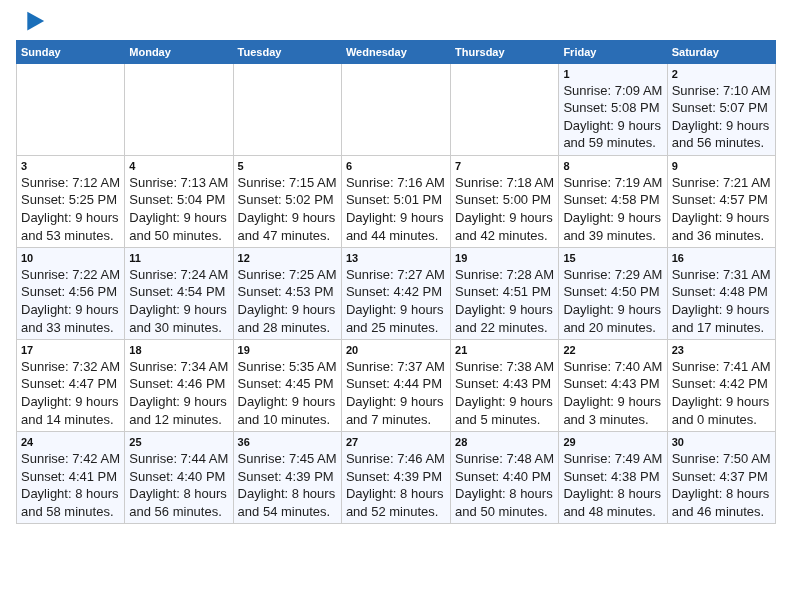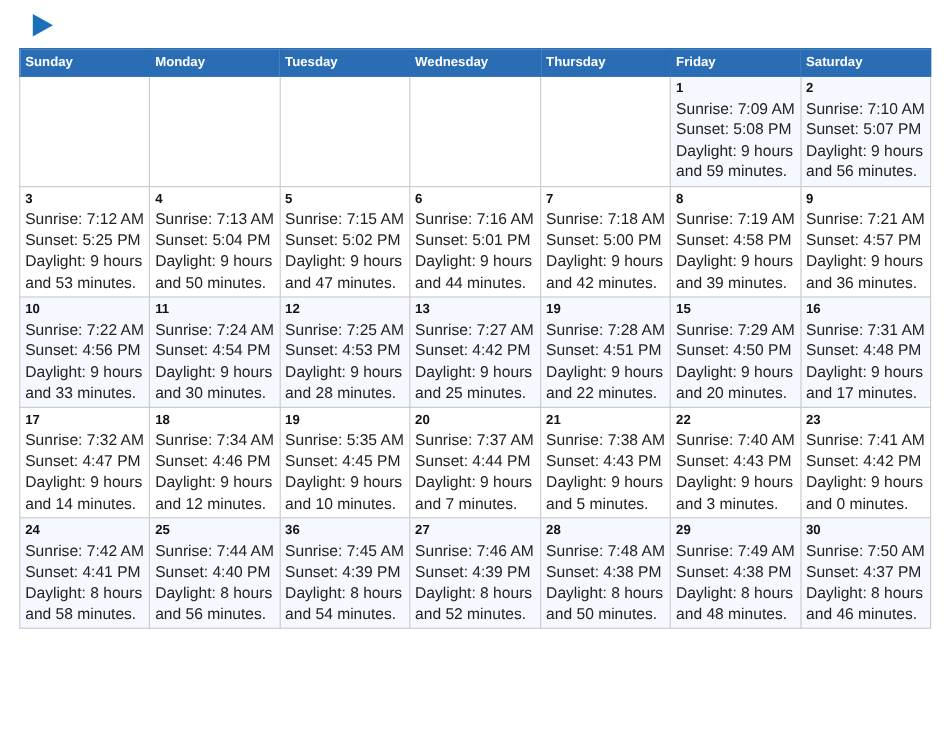--- a/index.html
+++ b/index.html
@@ -299,21 +299,21 @@
           </td>
           <td>
             <span class="day-num">27</span>
             <div class="day-content">Sunrise: 7:46 AM
 Sunset: 4:39 PM
 Daylight: 8 hours and 52 minutes.</div>
           </td>
           <td>
             <span class="day-num">28</span>
             <div class="day-content">Sunrise: 7:48 AM
-Sunset: 4:38 PM
+Sunset: 4:40 PM
 Daylight: 8 hours and 50 minutes.</div>
           </td>
           <td>
             <span class="day-num">29</span>
             <div class="day-content">Sunrise: 7:49 AM
 Sunset: 4:38 PM
 Daylight: 8 hours and 48 minutes.</div>
           </td>
           <td>
             <span class="day-num">30</span>

